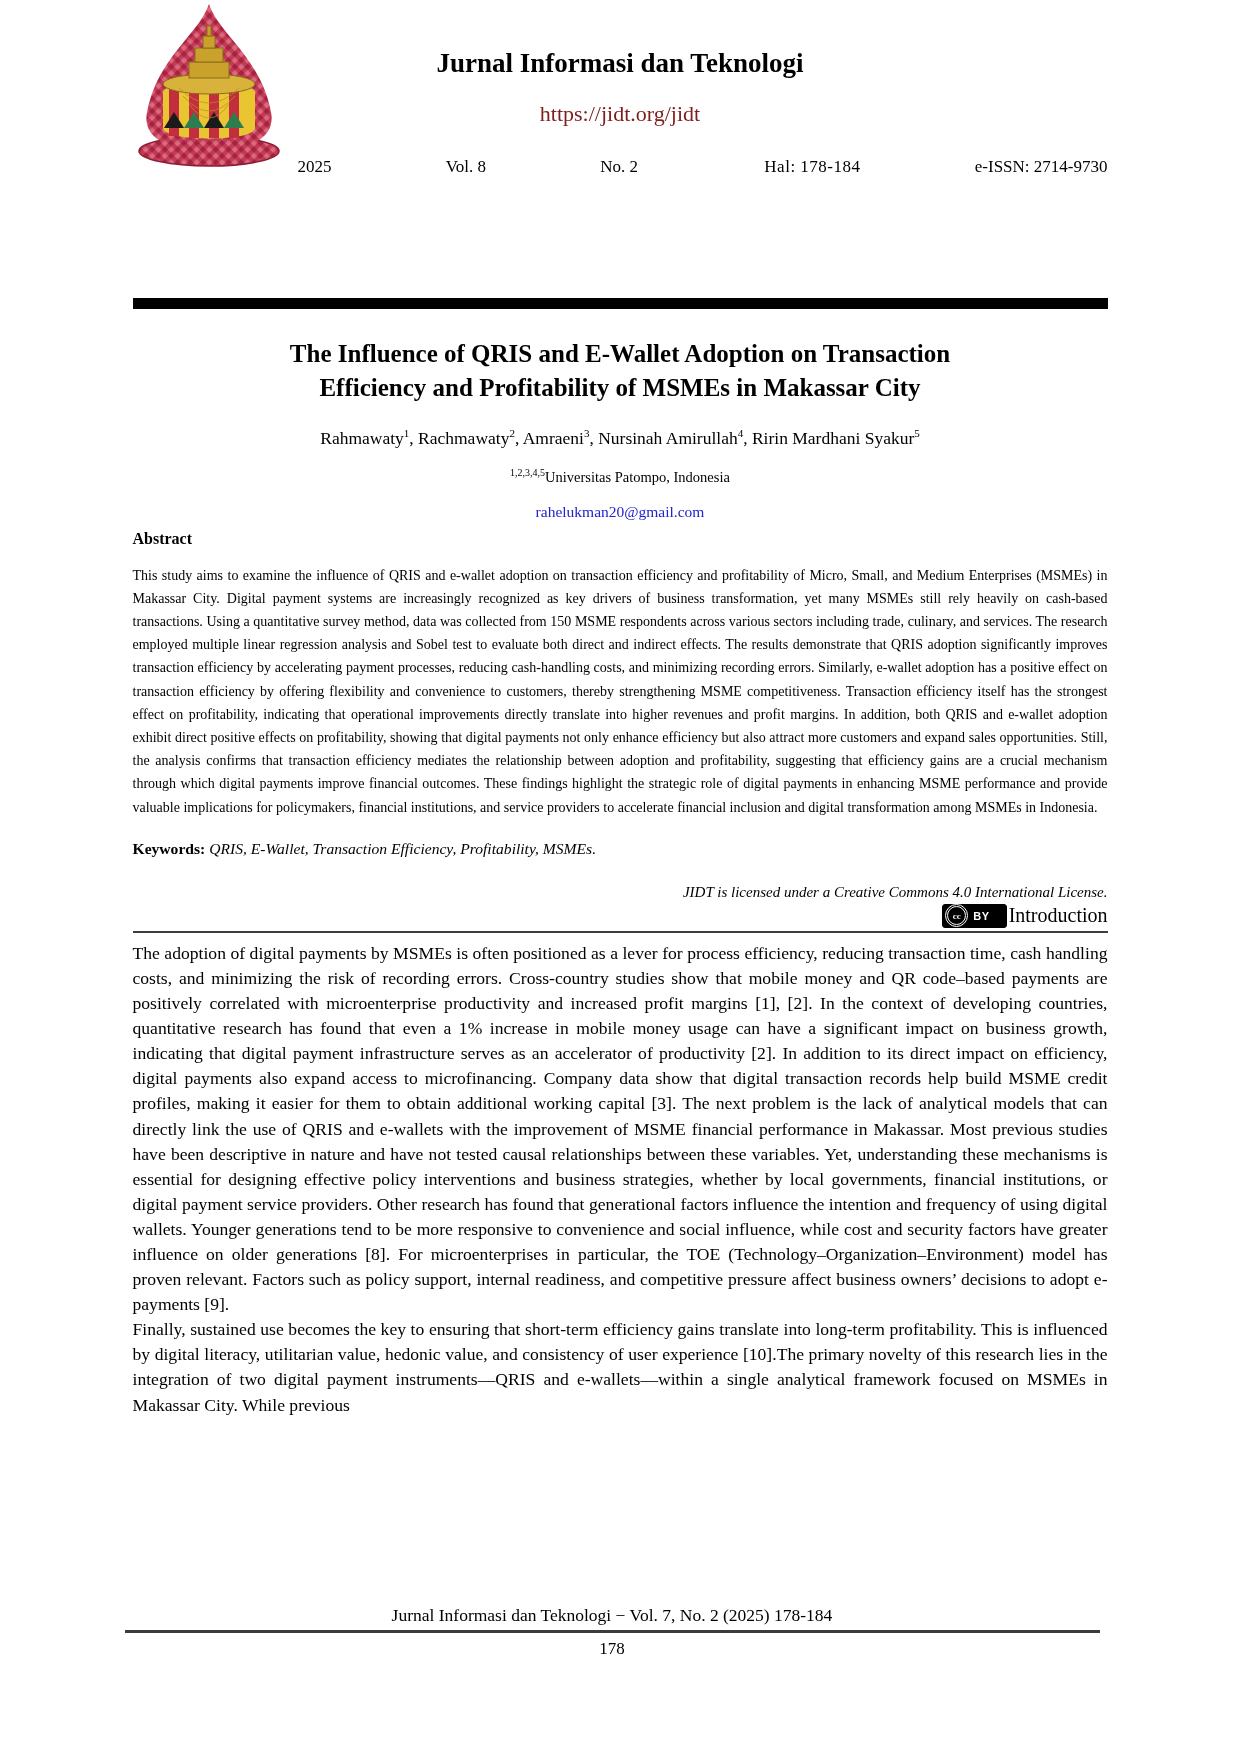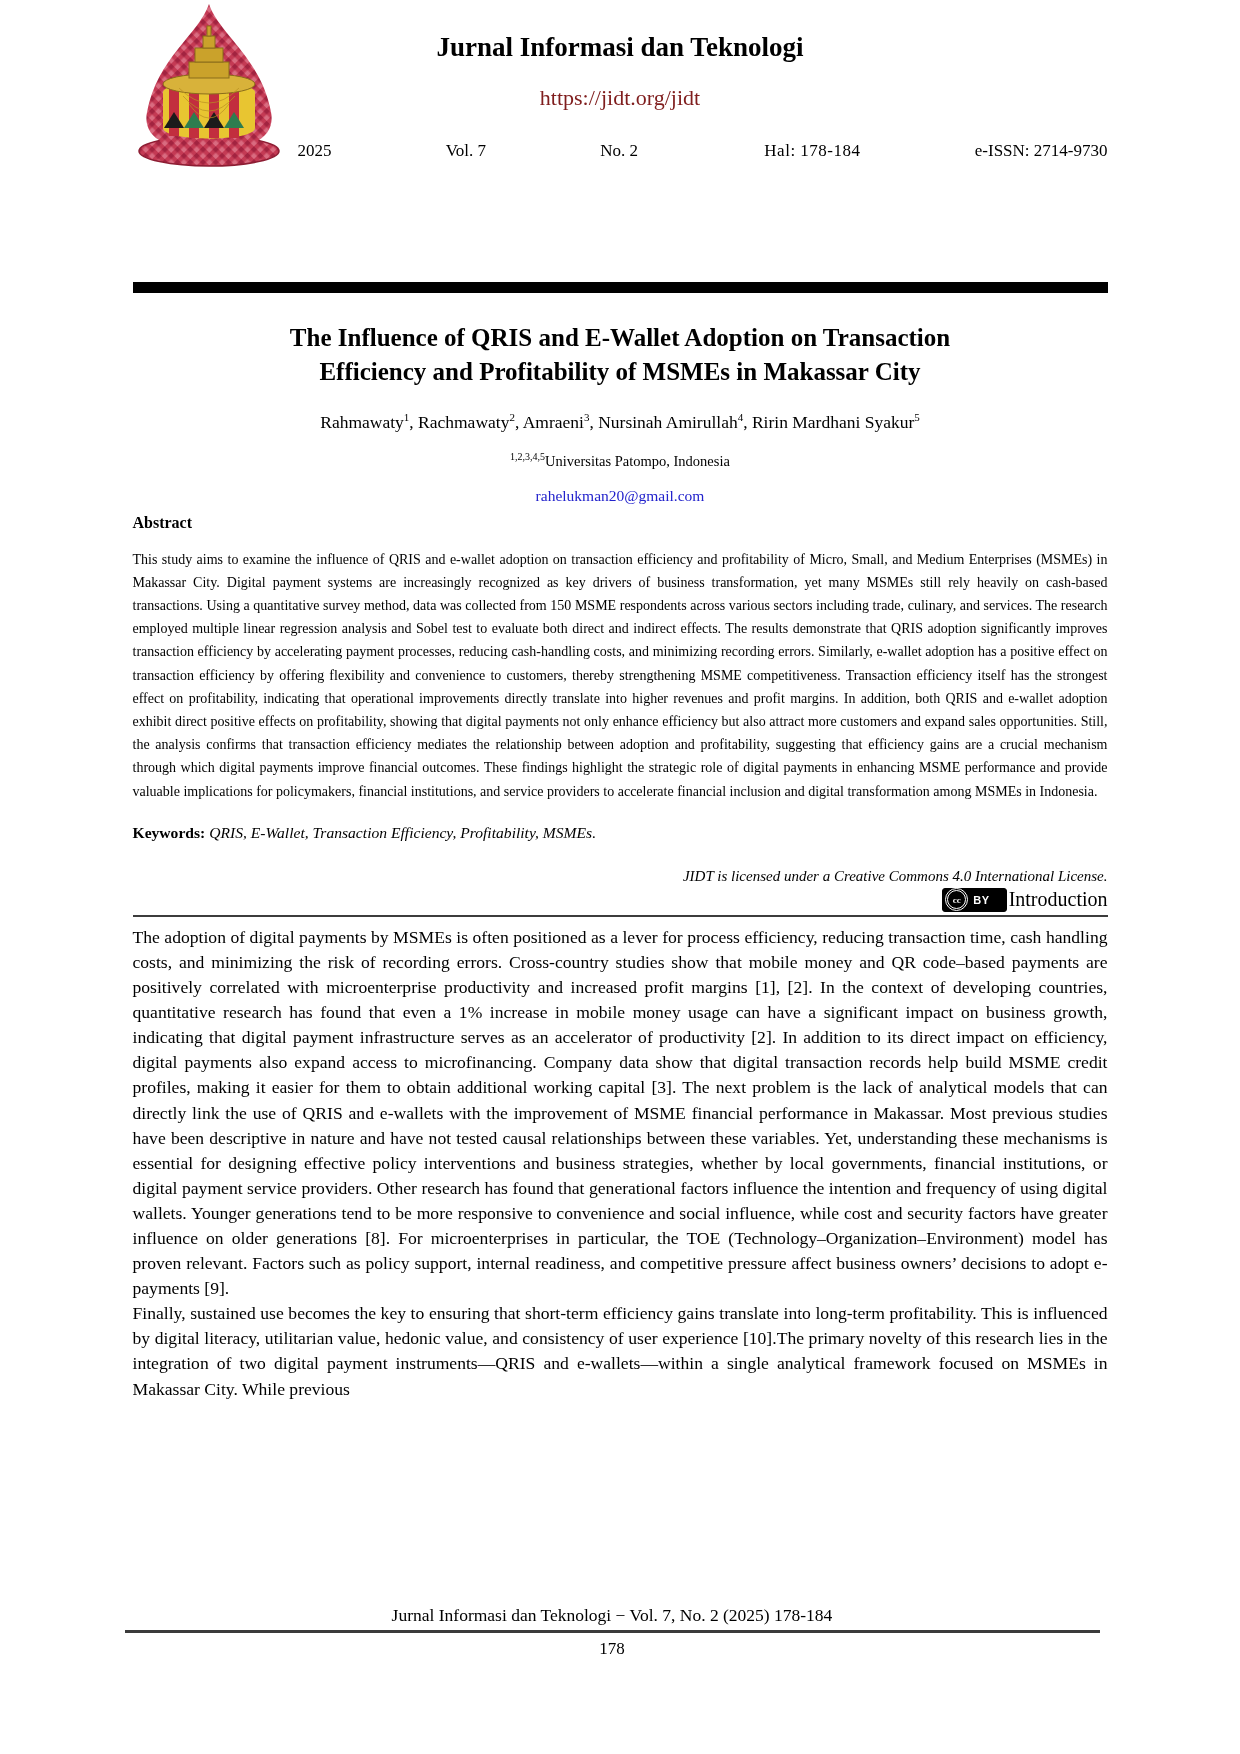--- a/index.html
+++ b/index.html
@@ -4,21 +4,21 @@
 <style>
   html,body{margin:0;padding:0;background:#e8e8e8;}
   .page{
     width:1240px;height:1754px;background:#ffffff;position:relative;
     margin:0 auto;font-family:"Liberation Serif","DejaVu Serif",serif;color:#000;
     overflow:hidden;
   }
   .content{width:975px;margin:0 auto;position:relative;}
 
   
-  .header{position:relative;padding-top:24px;min-height:245px;}
+  .header{position:relative;padding-top:40px;min-height:245px;}
   .logo{position:absolute;left:0;top:0;width:152px;height:168px;}
   .journal-title{text-align:center;font-size:27px;font-weight:bold;margin:8px 0 0 0;}
   .journal-url{text-align:center;font-size:22px;margin-top:22px;}
   .journal-url a{color:#7f1d1d;text-decoration:none;}
   .meta-row{display:flex;justify-content:space-between;align-items:flex-end;
     margin-left:165px;margin-top:30px;font-size:17px;}
   .meta-row .wide{letter-spacing:0.5px;margin-left:12px;}
   .thick-bar{height:11px;background:#000;margin-top:13px;}
 
   
@@ -102,21 +102,21 @@
             <path d="M56 104 Q76 132 96 104" fill="none"></path>
           </g>
         </svg>
       </div>
       <div class="journal-title">Jurnal Informasi dan Teknologi</div>
       <div class="journal-url">
         <a href="#">https://jidt.org/jidt</a>
       </div>
       <div class="meta-row">
         <span>2025</span>
-        <span>Vol. 7</span>
+        <span>Vol. 8</span>
         <span>No. 2</span>
         <span class="wide">Hal: 178-184</span>
         <span>e-ISSN: 2714-9730</span>
       </div>
     </div>
     <div class="thick-bar"></div>
 
     <h1 class="article-title" style="margin-bottom:16px;">
       <span>The Influence of QRIS and E-Wallet Adoption on Transaction</span><br>
       <span>Efficiency and Profitability of MSMEs in Makassar City</span>

